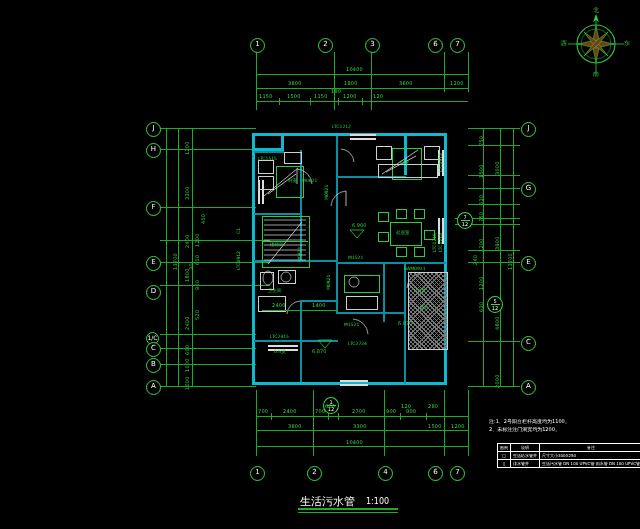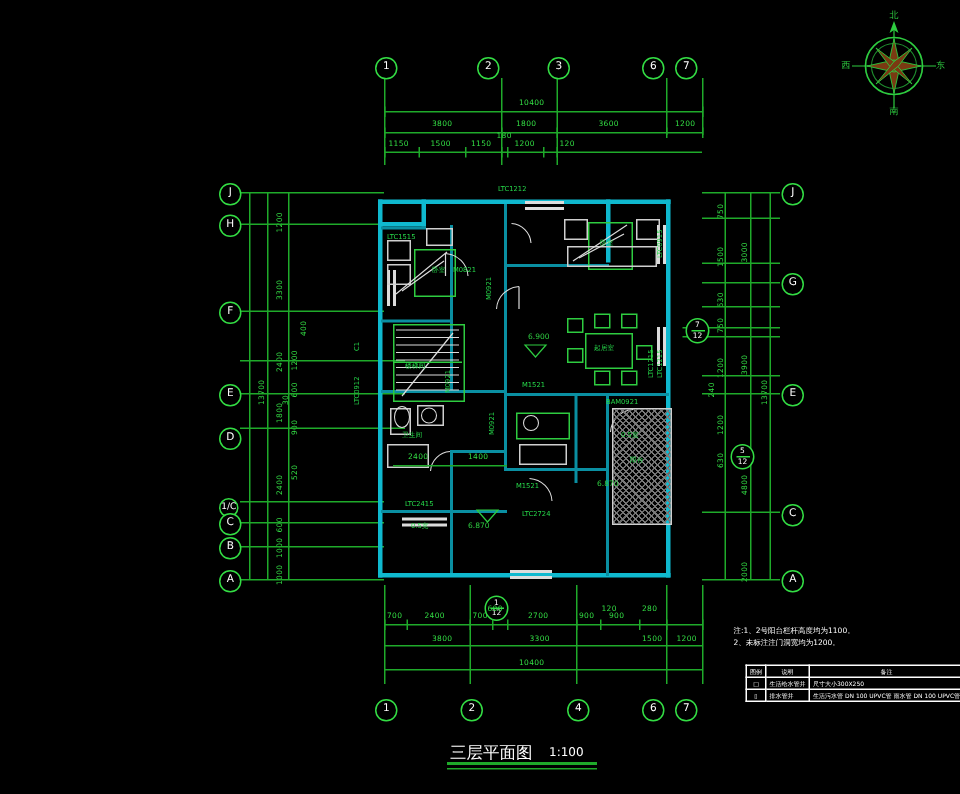--- a/index.html
+++ b/index.html
@@ -457,19 +457,19 @@
     </tr>
     <tr>
       <td class="h">▯</td>
       <td>排水管井</td>
       <td>生活污水管 DN 100 UPVC管
 雨水管 DN 100 UPVC管</td>
     </tr>
   </tbody>
     </table>
 
-  <div class="title" style="left:300px;top:494px;">三层平面图</div>
+  <div class="title" style="left:300px;top:494px;">生活污水管</div>
   <div class="scale" style="left:366px;top:497px;">1:100</div>
   <div class="ul1" style="left:298px;top:508px;width:100px;"></div>
   <div class="ul2" style="left:298px;top:512px;width:100px;"></div>
 
 
 </div>
 
 </body></html>

